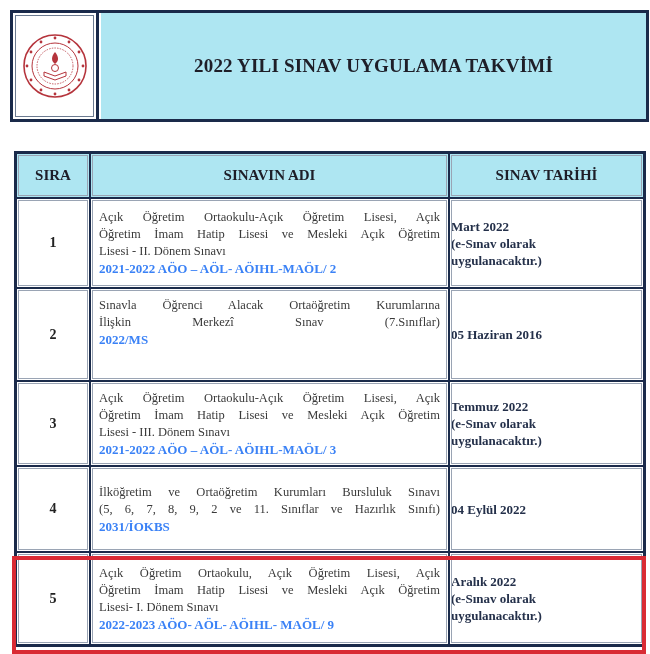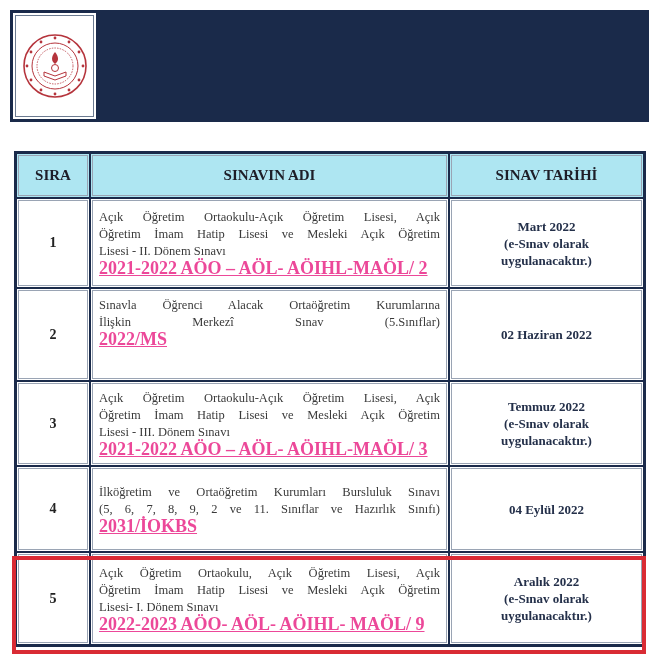--- a/index.html
+++ b/index.html
@@ -32,22 +32,22 @@
   }
   table.schedule th {
     background: #aee6f2; height: 41px; font-size: 15px; font-weight: bold; color: #1e1e28;
     text-align: center;
   }
   table.schedule td { background: #ffffff; vertical-align: middle; }
   td.sira { text-align: center; font-weight: bold; font-size: 14px; color: #222; }
   td.name { padding: 4px 8px; font-size: 12.5px; line-height: 17px; color: #3a3a3a; text-align: justify; margin-top: 36px; }
   td.name .line { display: block; text-align-last: justify; }
   td.name .line.last { text-align-last: left; }
-  td.name .code { display: block; font-weight: bold; color: #ec4899; font-size: 18px; text-decoration: underline; }
-  td.date { text-align: center; font-weight: bold; font-size: 13px; line-height: 17px; color: #24304a; }
+  td.name .code { display: block; font-weight: bold; color: #3b82f6; font-size: 13px; }
+  td.date { font-weight: bold; font-size: 13px; line-height: 17px; color: #24304a; }
   td.date span { display: block; }
   .highlight {
     position: absolute; left: 12px; top: 556px; width: 626px; height: 90px;
     border: 4px solid #d92b34; pointer-events: none;
   }
 </style>
 </head>
 <body>
 
 <div class="header-box">
@@ -67,20 +67,23 @@
           <circle cx="20" cy="58" r="1.4"></circle>
           <circle cx="10" cy="48" r="1.4"></circle>
         <circle cx="6" cy="34" r="1.4"></circle>
           <circle cx="10" cy="20" r="1.4"></circle>
           <circle cx="20" cy="10" r="1.4"></circle>
       </g>
       <path d="M34 20 C30 25 30 29 34 32 C38 29 38 25 34 20 Z" fill="#b5343c"></path>
       <circle cx="34" cy="36" r="3.5" fill="none" stroke="#b5343c" stroke-width="1"></circle>
       <path d="M23 40 L34 44 L45 40 L45 44 L34 48 L23 44 Z" fill="none" stroke="#b5343c" stroke-width="1"></path>
     </svg>
+  </div>
+  <div class="title-cell">
+    <span class="title">2022 YILI SINAV UYGULAMA TAKVİMİ</span>
   </div>
 </div>
 
 <table class="schedule">
   <colgroup>
     <col style="width:74px">
     <col style="width:359px">
     <col style="width:195px">
   </colgroup>
   <thead>
@@ -102,25 +105,25 @@
       <td class="date">
         <span>Mart 2022</span>
         <span>(e-Sınav olarak</span>
         <span>uygulanacaktır.)</span>
       </td>
     </tr>
     <tr style="height:93px">
       <td class="sira">2</td>
       <td class="name" style="vertical-align:top;padding-top:8px">
         <span class="line">Sınavla Öğrenci Alacak Ortaöğretim Kurumlarına</span>
-        <span class="line">İlişkin Merkezî Sınav (5.Sınıflar)</span>
+        <span class="line">İlişkin Merkezî Sınav (7.Sınıflar)</span>
         <span class="code">2022/MS</span>
       </td>
       <td class="date">
-        <span>02 Haziran 2022</span>
+        <span>05 Haziran 2016</span>
       </td>
     </tr>
     <tr style="height:85px">
       <td class="sira">3</td>
       <td class="name">
         <span class="line">Açık Öğretim Ortaokulu-Açık Öğretim Lisesi, Açık</span>
         <span class="line">Öğretim İmam Hatip Lisesi ve Mesleki Açık Öğretim</span>
         <span class="line last">Lisesi - III. Dönem Sınavı</span>
         <span class="code">2021-2022 AÖO – AÖL-  AÖIHL-MAÖL/ 3</span>
       </td>

